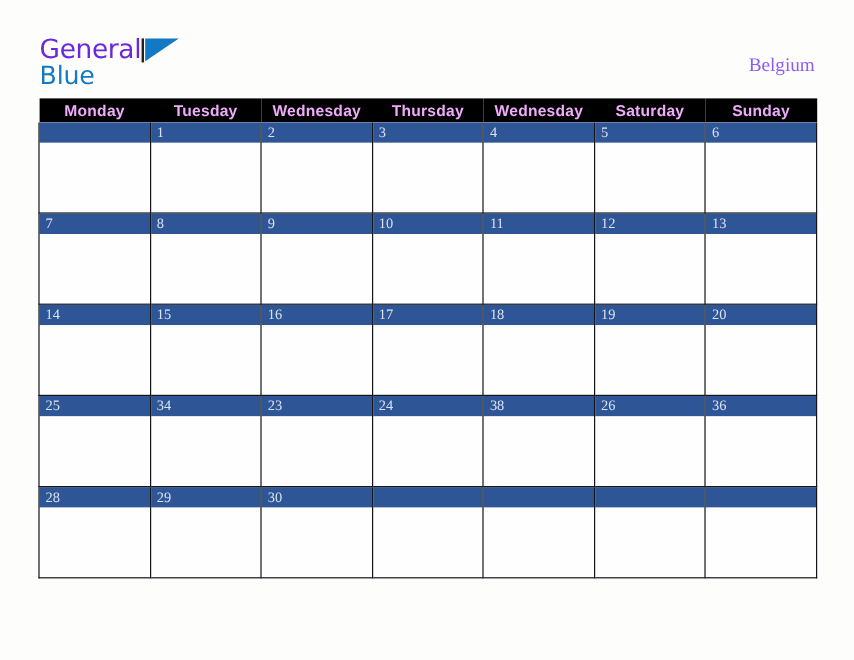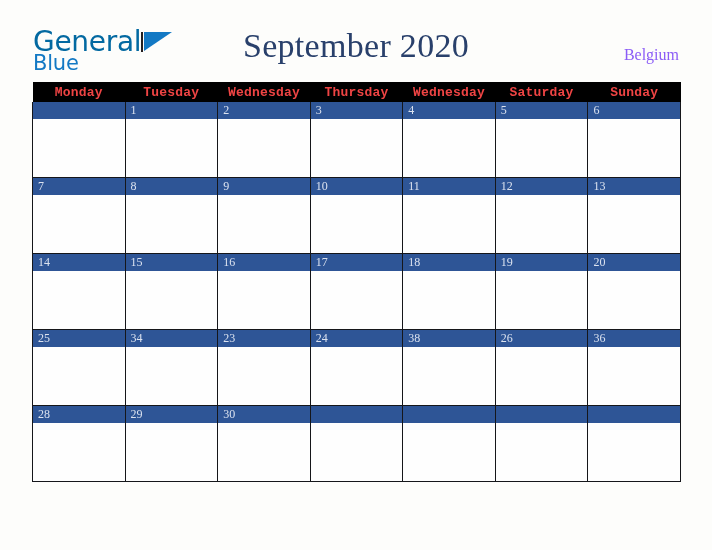--- a/index.html
+++ b/index.html
@@ -38,23 +38,23 @@
   }
   .logo-row1 {
     position: absolute;
     left: 0;
     top: 0;
     display: block;
     white-space: nowrap;
   }
   .logo-general {
     font-family: "DejaVu Sans", sans-serif;
-    font-size: 28px;
+    font-size: 22px;
     letter-spacing: -0.3px;
-    color: #0369a1;
+    color: #6d28d9;
     line-height: 22px;
     display: inline-block;
     vertical-align: top;
   }
   .logo-mark {
     display: inline-block;
     vertical-align: top;
     position: relative;
     width: 32px;
     height: 22px;
@@ -119,22 +119,22 @@
     position: absolute;
     left: 32px;
     top: 82px;
     width: 649px;
     border-collapse: collapse;
     table-layout: fixed;
   }
 
   .calendar th {
     background: #000000;
-    color: #ef4444;
-    font-family: Liberation Mono, monospace;
+    color: #f0abfc;
+    font-family: Liberation Sans, sans-serif;
     font-weight: bold;
     font-size: 13px;
     height: 20px;
     padding: 0;
     text-align: center;
     border: none;
     letter-spacing: 0.2px;
   }
 
   .calendar td {
@@ -175,21 +175,20 @@
 
     <div class="logo">
       <div class="logo-row1">
         <span class="logo-general">General</span><span class="logo-mark"><span class="bar"></span><span class="tri"></span></span>
       </div>
       <div class="logo-row2">
         <span class="logo-blue">Blue</span>
       </div>
     </div>
 
-    <div class="month-title">September 2020</div>
 
     <div class="region-label">Belgium</div>
   </div>
 
   <table class="calendar">
     <thead>
       <tr>
         <th>Monday</th>
         <th>Tuesday</th>
         <th>Wednesday</th>

